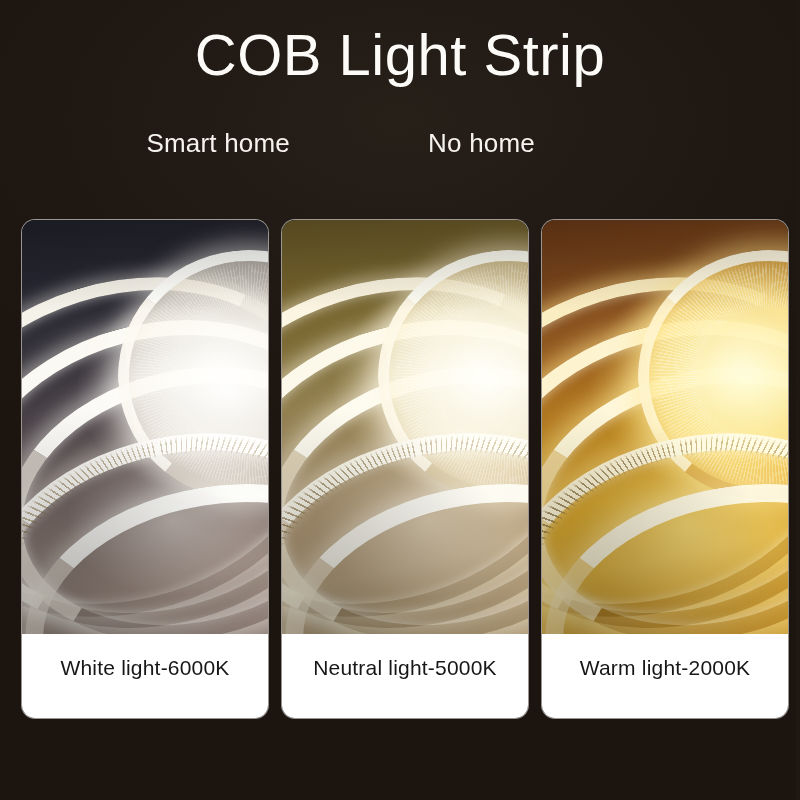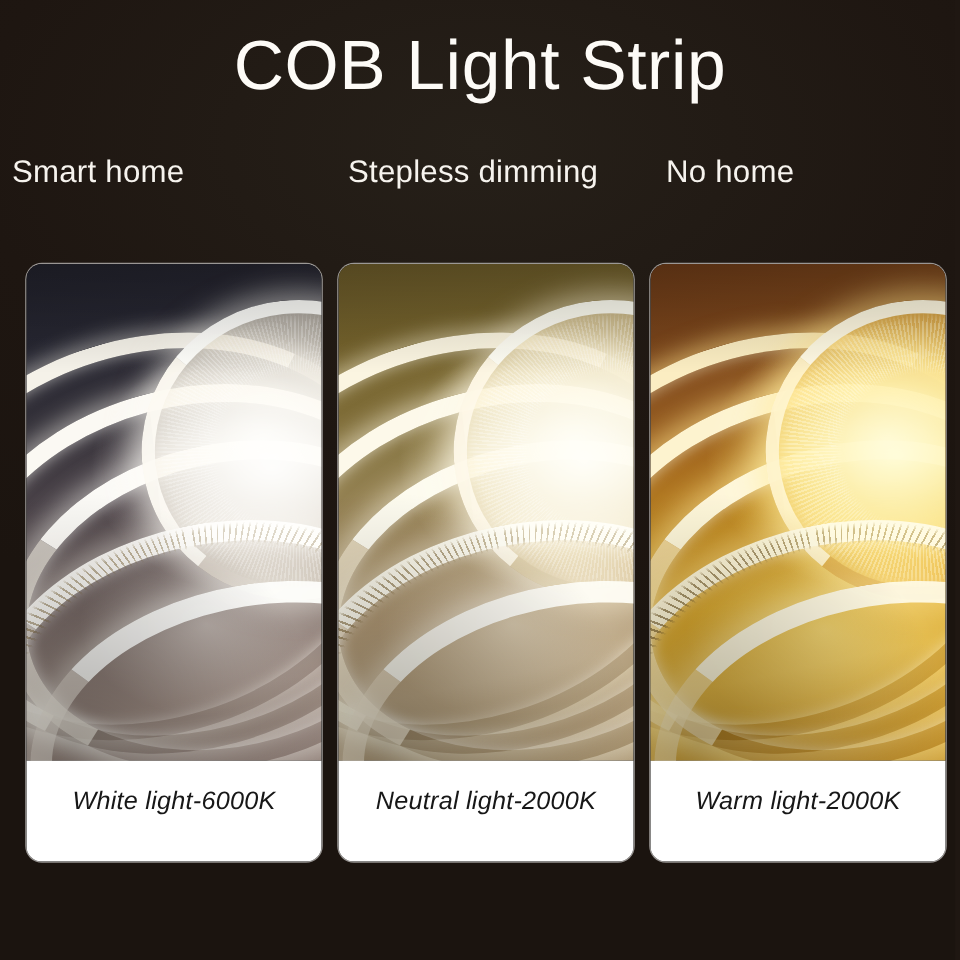--- a/index.html
+++ b/index.html
@@ -40,42 +40,41 @@
     top:128px; left:0; width:800px;
     display:flex;
     align-items:center;
   }
   .feature {
     font-size:26px;
     font-weight:400;
     color:#f6f3ee;
     letter-spacing:0.2px;
     white-space:nowrap;
-    text-align:left;
+    text-align:right;
   }
   .f1 { width:290px; padding-left:10px; }
   .f2 { width:265px; }
   .f3 { width:245px; }
 
   
   .cards {
     position:absolute;
     top:220px; left:22px;
     width:766px; height:500px;
     display:flex;
     gap:14px;
   }
   .card {
     position:relative;
     width:246px; height:498px;
     border-radius:13px;
     overflow:hidden;
     background:#111;
     box-shadow:0 0 0 1px rgba(255,255,255,0.55);
-    font-style:italic;
   }
   .photo {
     position:absolute;
     top:0; left:0; right:0;
     height:414px;
     overflow:hidden;
   }
   .caption {
     position:absolute;
     left:0; right:0; bottom:0;
@@ -213,21 +212,20 @@
 </head>
 <body>
 
 <div class="page">
 
   <div class="header">
     <div class="title">COB Light Strip</div>
 
     <div class="features">
       <div class="feature f1">Smart home</div>
-      <div class="feature f2">Stepless dimming</div>
       <div class="feature f3">No home</div>
     </div>
   </div>
 
   <div class="cards">
 
     <div class="card">
       <div class="photo">
         <div class="bg bg-cool"></div>
 
@@ -333,21 +331,21 @@
 
             <div class="speckle" style="left:-40px; top:216px; width:400px; height:280px; transform:rotate(-11deg); opacity:0.6;"></div>
           </div>
         </div>
 
         <div class="glow glow-neutral"></div>
         <div class="shade"></div>
       </div>
 
       <div class="caption">
-        <span class="caption-text">Neutral light-2000K</span>
+        <span class="caption-text">Neutral light-5000K</span>
       </div>
     </div>
 
     <div class="card">
       <div class="photo">
         <div class="bg bg-warm"></div>
 
         <div class="blurwrap">
           <div class="coil">
             <div class="ring" style="left:-112px; top:62px; width:430px; height:330px;

